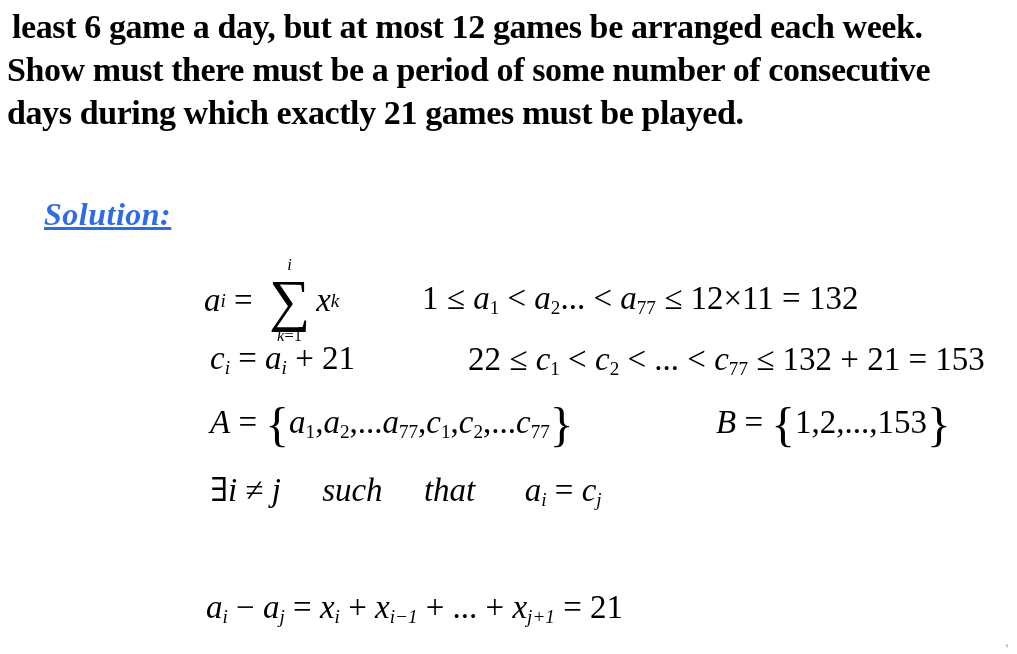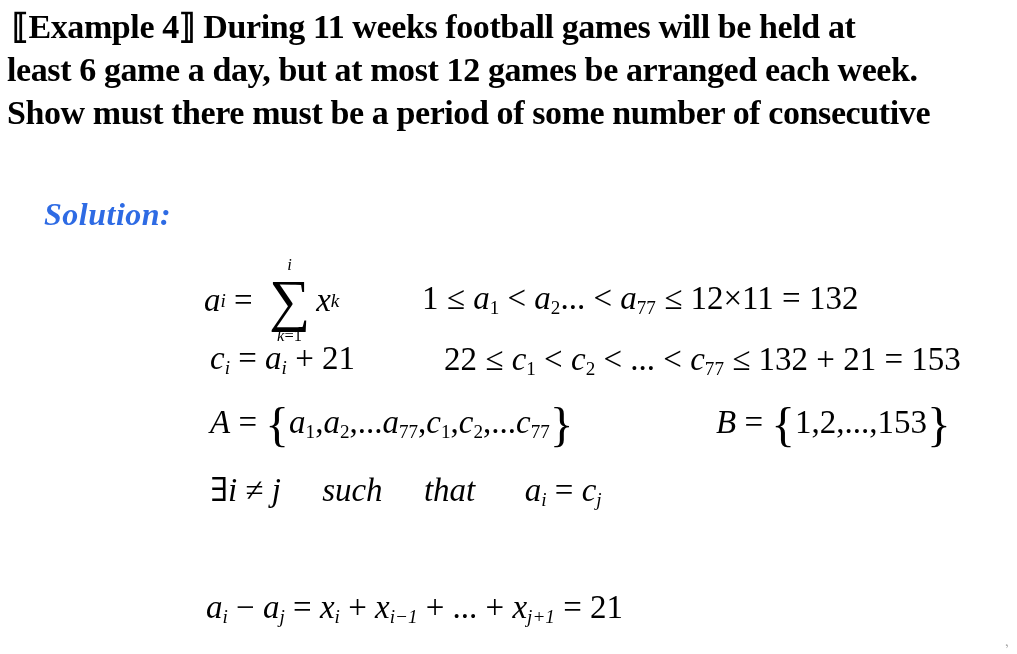--- a/index.html
+++ b/index.html
@@ -56,35 +56,35 @@
     position:absolute;left:1004px;top:634px;
     font-size:14px;color:#9a9a9a;transform:rotate(-18deg);
   }
 </style>
 </head>
 <body>
 
 <div class="slide">
 
   <div class="title">
-    <div class="tline">⟦Example 4⟧ During 11 weeks football games will be held at</div>
     <div class="tline">least 6 game a day, but at most 12 games be arranged each week.</div>
     <div class="tline">Show must there must be a period of some number of consecutive</div>
+    <div class="tline">days during which exactly 21 games must be played.</div>
   </div>
 
-  <div class="solution" style="color: rgb(46, 107, 228);">Solution:</div>
+  <div class="solution" style="color: rgb(46, 107, 228); text-decoration: underline;">Solution:</div>
 
 
   <div class="math math-flex" style="left:204px;top:259px;height:84px;"><span class="m-it">a</span><span class="m-subit">i</span><span class="m-rm"> = </span><span class="sum-block"><span class="sum-over"><span class="m-it">i</span></span><span class="sum-sigma">∑</span><span class="sum-under"><span class="m-it">k</span><span class="m-rm">=1</span></span></span><span class="m-it">x</span><span class="m-subit">k</span></div>
 
   <div class="math" style="left:422px;top:280px;"><span class="m-rm">1 ≤ </span><span class="m-it">a</span><span class="m-sub">1</span><span class="m-rm"> &lt; </span><span class="m-it">a</span><span class="m-sub">2</span><span class="m-rm">... &lt; </span><span class="m-it">a</span><span class="m-sub">77</span><span class="m-rm"> ≤ 12×11 = 132</span></div>
 
   <div class="math" style="left:210px;top:340px;"><span class="m-it">c</span><span class="m-subit">i</span><span class="m-rm"> = </span><span class="m-it">a</span><span class="m-subit">i</span><span class="m-rm"> + 21</span></div>
 
-  <div class="math" style="left:444px;top:341px;text-align:right;"><span class="m-rm">22 ≤ </span><span class="m-it">c</span><span class="m-sub">1</span><span class="m-rm"> &lt; </span><span class="m-it">c</span><span class="m-sub">2</span><span class="m-rm"> &lt; ... &lt; </span><span class="m-it">c</span><span class="m-sub">77</span><span class="m-rm"> ≤ 132 + 21 = 153</span></div>
+  <div class="math" style="left:468px;top:341px;text-align:right;"><span class="m-rm">22 ≤ </span><span class="m-it">c</span><span class="m-sub">1</span><span class="m-rm"> &lt; </span><span class="m-it">c</span><span class="m-sub">2</span><span class="m-rm"> &lt; ... &lt; </span><span class="m-it">c</span><span class="m-sub">77</span><span class="m-rm"> ≤ 132 + 21 = 153</span></div>
 
   <div class="math" style="left:210px;top:404px;"><span class="m-it">A</span><span class="m-rm"> = </span><span class="m-big">{</span><span class="m-it">a</span><span class="m-sub">1</span><span class="m-rm">,</span><span class="m-it">a</span><span class="m-sub">2</span><span class="m-rm">,...</span><span class="m-it">a</span><span class="m-sub">77</span><span class="m-rm">,</span><span class="m-it">c</span><span class="m-sub">1</span><span class="m-rm">,</span><span class="m-it">c</span><span class="m-sub">2</span><span class="m-rm">,...</span><span class="m-it">c</span><span class="m-sub">77</span><span class="m-big">}</span></div>
 
   <div class="math" style="left:716px;top:404px;"><span class="m-it">B</span><span class="m-rm"> = </span><span class="m-big">{</span><span class="m-rm">1,2,...,153</span><span class="m-big">}</span></div>
 
   <div class="math" style="left:210px;top:472px;"><span class="m-rm">∃</span><span class="m-it">i</span><span class="m-rm"> ≠ </span><span class="m-it">j</span><span class="m-rm">     </span><span class="m-it">such</span><span class="m-rm">     </span><span class="m-it">that</span><span class="m-rm">      </span><span class="m-it">a</span><span class="m-subit">i</span><span class="m-rm"> = </span><span class="m-it">c</span><span class="m-subit">j</span></div>
 
 
   <div class="math" style="left:206px;top:589px;"><span class="m-it">a</span><span class="m-subit">i</span><span class="m-rm"> − </span><span class="m-it">a</span><span class="m-subit">j</span><span class="m-rm"> = </span><span class="m-it">x</span><span class="m-subit">i</span><span class="m-rm"> + </span><span class="m-it">x</span><span class="m-subit">i−1</span><span class="m-rm"> + ... + </span><span class="m-it">x</span><span class="m-subit">j+1</span><span class="m-rm"> = 21</span></div>
 

